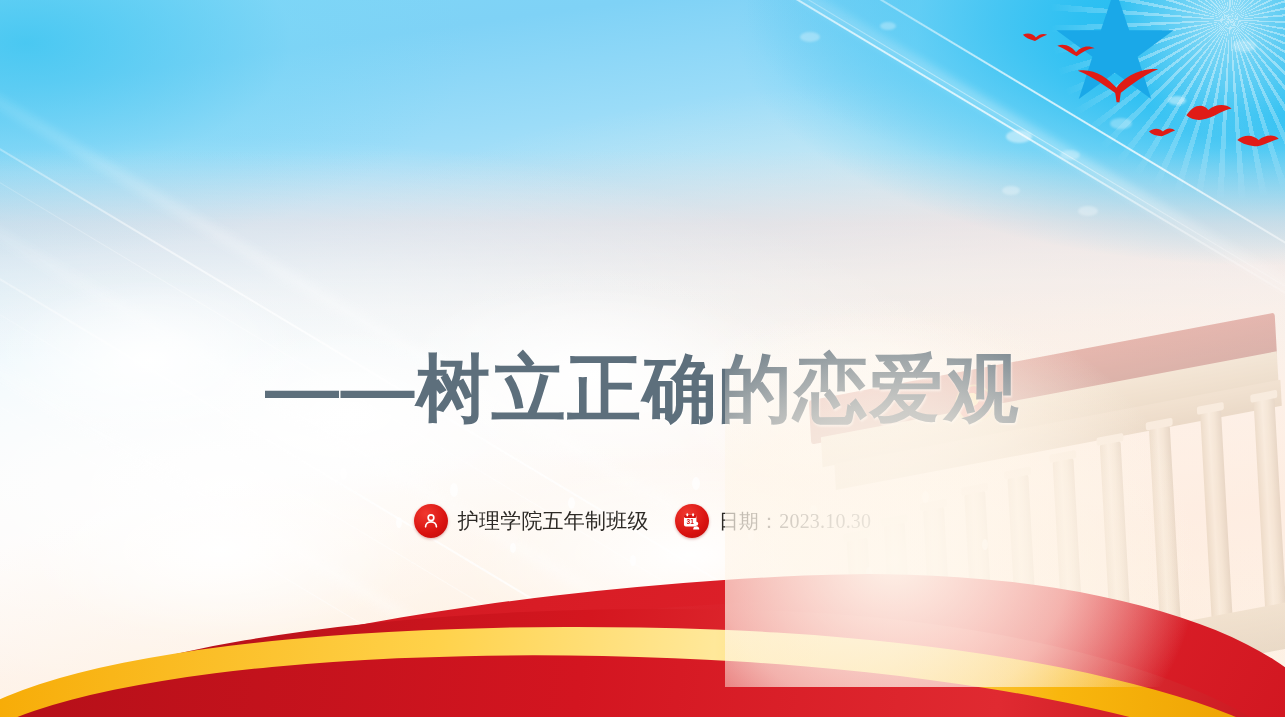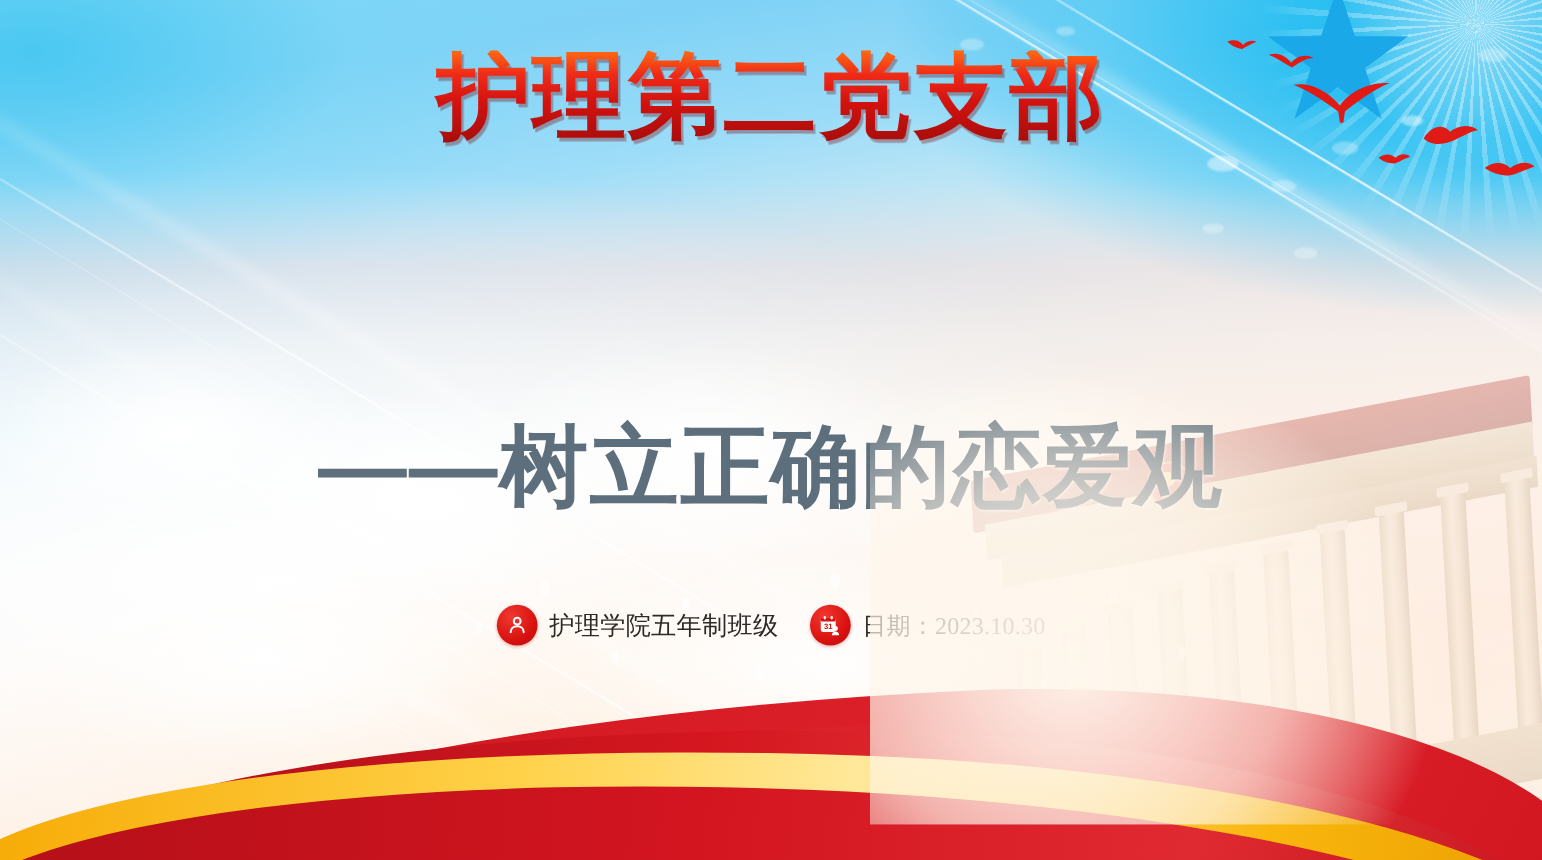--- a/index.html
+++ b/index.html
@@ -304,21 +304,20 @@
 
   <div class="ribbons">
     <div class="rb rb1"></div>
     <div class="rb rb-sheen"></div>
     <div class="rb rb2"></div>
     <div class="rb rb-gold"></div>
     <div class="rb rb3"></div>
   </div>
 
   <div class="titleblock">
-    <div class="tline t1">护理第二党支部</div>
   </div>
 
   <div class="subtitle">——树立正确的恋爱观</div>
 
   <div class="metarow">
     <div class="metaitem">
       <span class="chip">
         <svg viewBox="0 0 24 24" width="20" height="20" fill="none" stroke="#fff" stroke-width="2" stroke-linecap="round">
           <circle cx="12" cy="8" r="3.4"></circle>
             <path d="M5.5 19c0-3.6 2.9-6 6.5-6s6.5 2.4 6.5 6"></path>

